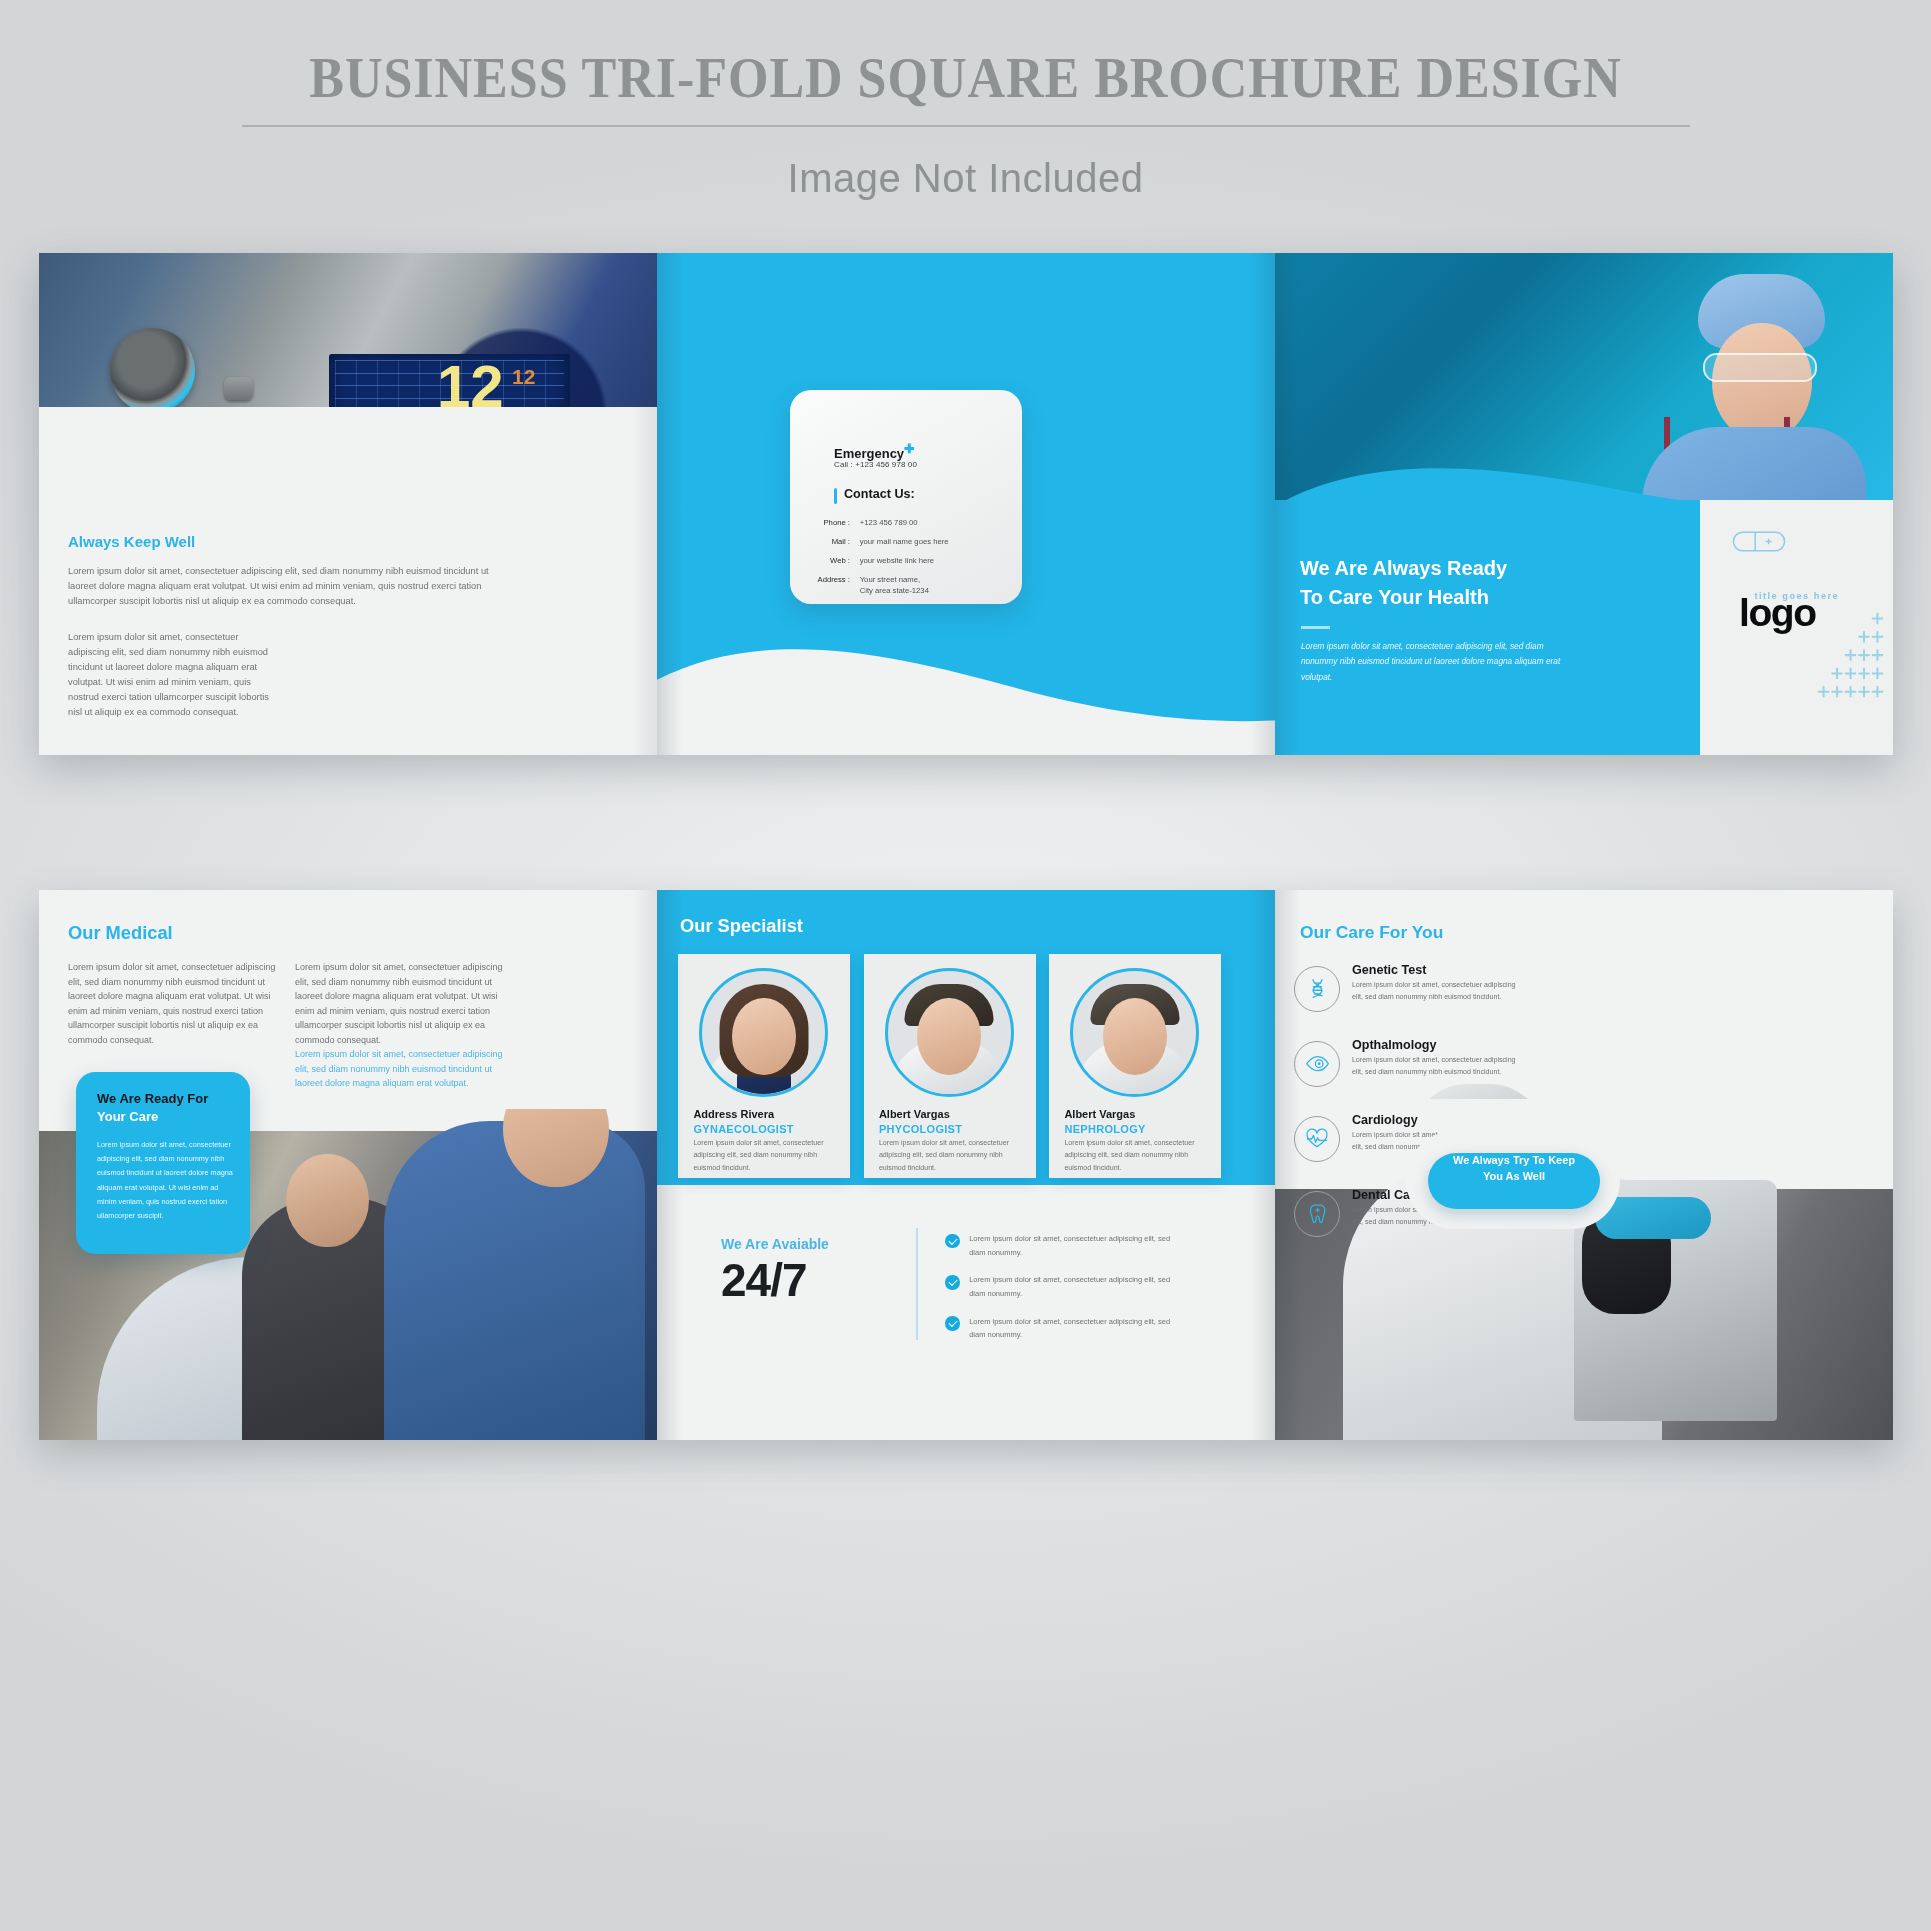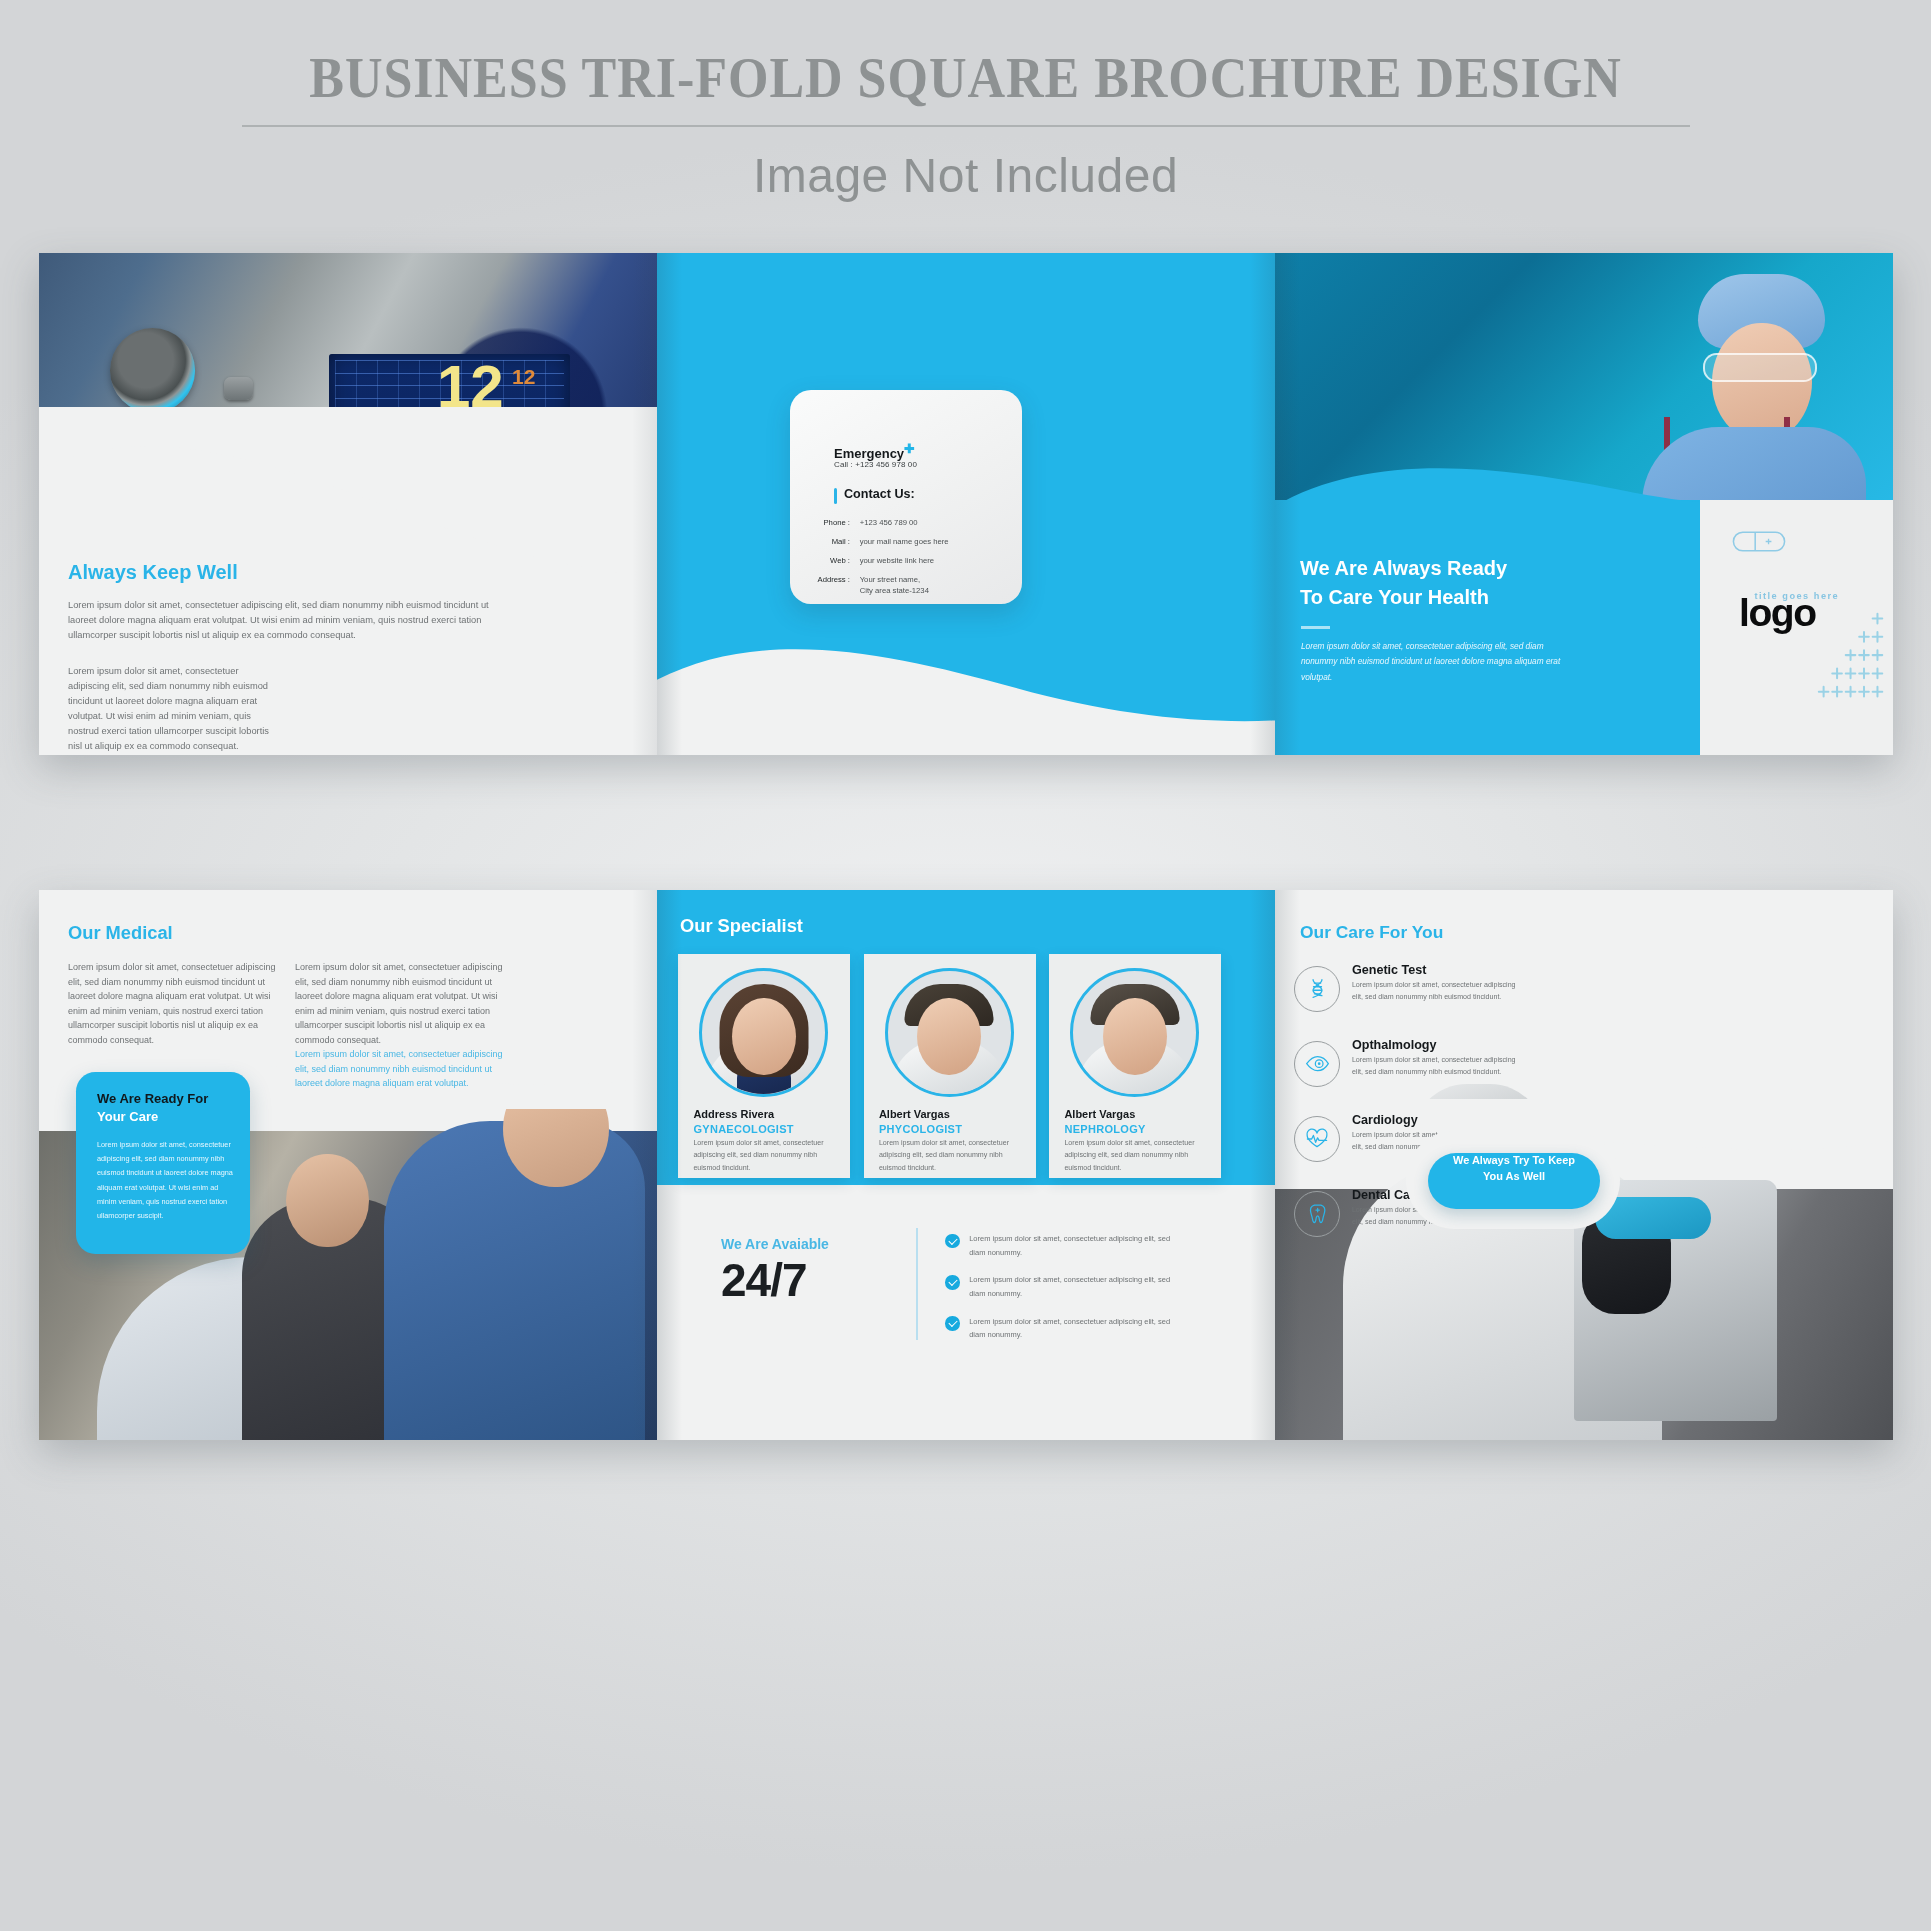--- a/index.html
+++ b/index.html
@@ -19,21 +19,21 @@
   .header { position: absolute; top: 0; left: 0; width: 1931px; text-align: center; }
   .hdr-title {
     margin-top: 46px;
     font-family: "Liberation Serif", serif;
     font-size: 56px; letter-spacing: 1px;
     color: #8e9293; font-weight: 700;
     transform: scaleX(0.93);
     text-transform: uppercase;
   }
   .hdr-rule { width: 1448px; height: 1.9px; background: #aeb2b3; margin: 15.4px auto 0; }
-  .hdr-sub { margin-top: 21px; font-size: 48px; color: #8e9293; font-weight: 400; letter-spacing: 0.5px; }
+  .hdr-sub { margin-top: 29px; font-size: 40px; color: #8e9293; font-weight: 400; letter-spacing: 0.5px; }
 
   
   .sheet {
     position: absolute; display: flex; overflow: hidden;
     box-shadow: 0 13.5px 37px rgba(80,88,95,0.30);
     background: #f2f3f3;
   }
   #sheet-top    { left: 39px; top: 253px;  width: 1854px; height: 502px; }
   #sheet-bottom { left: 39px; top: 890px;  width: 1854px; height: 550px; }
 
@@ -137,21 +137,21 @@
     position: absolute; left: -3.9px; width: calc(100% + 7.7px);
     background: #f1f2f2;
   }
 
   
   .h-blue   { color: #2ab4e8; font-weight: 700; }
   .body-txt { color: #6f7375; line-height: 1.62; }
 
   
   .tl-body { position: absolute; left: 29px; top: 280px; width: 462px; }
-  .tl-title{ font-size: 20px; margin-top: 28px; }
+  .tl-title{ font-size: 15px; }
   .tl-p    { font-size: 9.3px; margin-top: 13.5px; width: 439px; }
   .tl-p2   { font-size: 9.3px; margin-top: 21px; width: 214px; }
 
   
   .mid-blue {
     position: absolute; inset: 0;
     background: #22B5E8;
   }
   .mid-wave {
     position: absolute; left: 0; bottom: 0; width: 100%; height: 183px;

